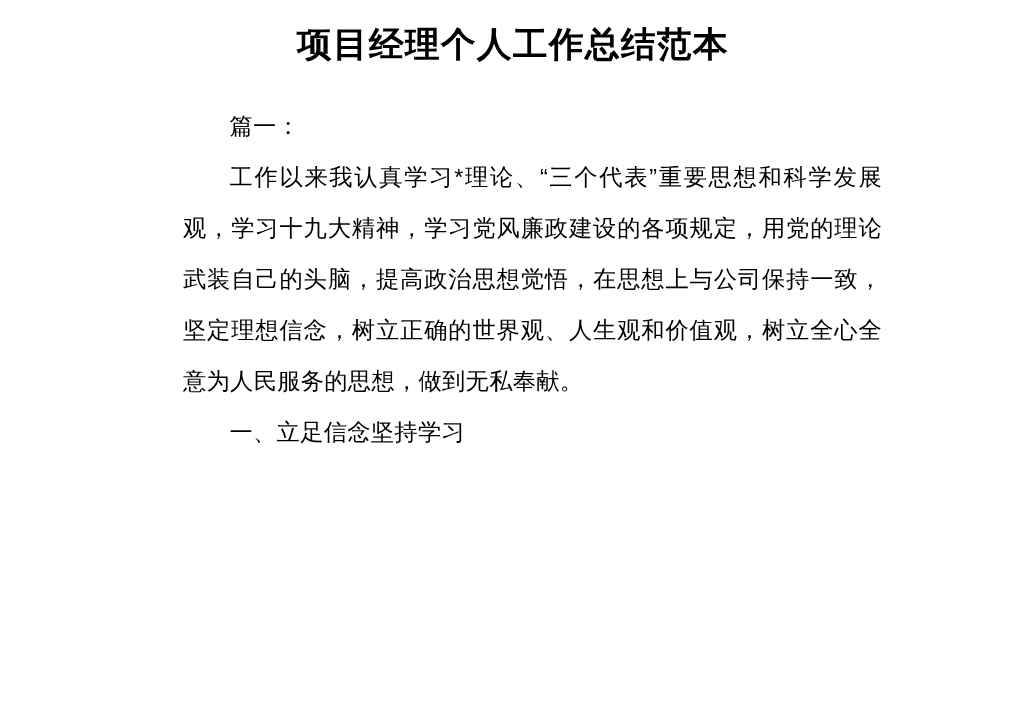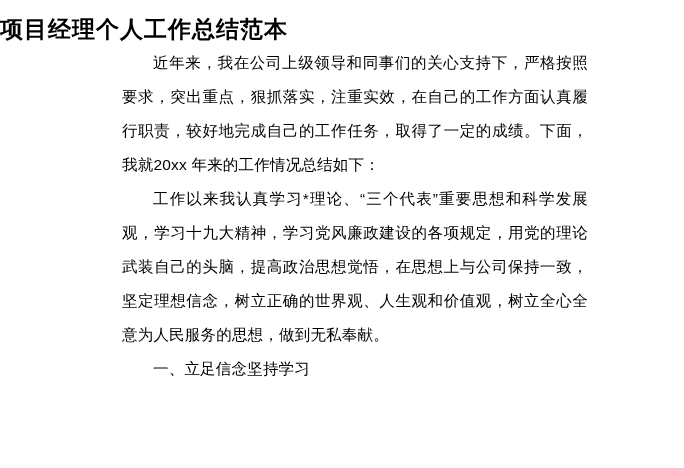--- a/index.html
+++ b/index.html
@@ -14,20 +14,21 @@
     overflow: hidden;
   }
   .page {
     width: 684px;
     height: 468px;
     position: relative;
     background: #ffffff;
     box-sizing: border-box;
   }
   .doc-title {
+    text-align: center;
     font-size: 23px;
     font-weight: bold;
     color: #000000;
     letter-spacing: 1px;
     margin: 12px 0 0 0;
     line-height: 34px;
     font-family: "Liberation Sans", sans-serif;
   }
   .body-block {
     margin: 0;
@@ -56,21 +57,21 @@
 </style>
 </head>
 <body>
 
 <div class="page">
 
   <h1 class="doc-title">项目经理个人工作总结范本</h1>
 
   <div class="body-block">
 
+    <p class="para indent first-gap">篇一：</p>
 
-    <p class="para indent gap">近年来，我在公司上级领导和同事们的关心支持下，严格按照要求，突出重点，狠抓落实，注重实效，在自己的工作方面认真履行职责，较好地完成自己的工作任务，取得了一定的成绩。下面，我就20xx 年来的工作情况总结如下：</p>
 
     <p class="para indent gap">工作以来我认真学习*理论、“三个代表”重要思想和科学发展观，学习十九大精神，学习党风廉政建设的各项规定，用党的理论武装自己的头脑，提高政治思想觉悟，在思想上与公司保持一致，坚定理想信念，树立正确的世界观、人生观和价值观，树立全心全意为人民服务的思想，做到无私奉献。</p>
 
     <p class="para indent gap">一、立足信念坚持学习</p>
 
   </div>
 </div>
 
 </body></html>

